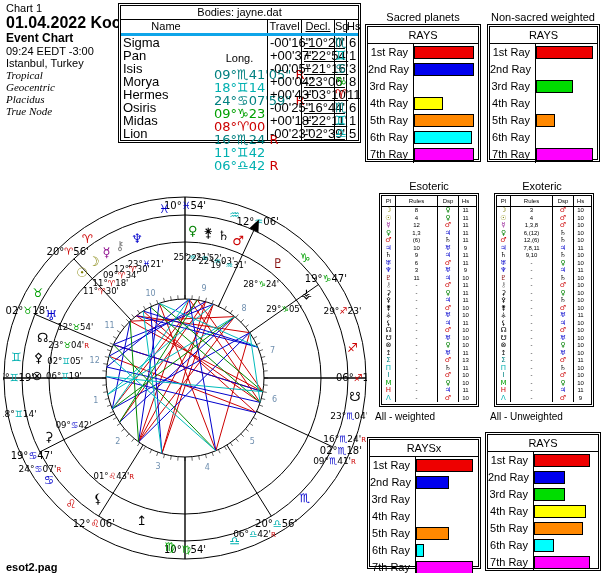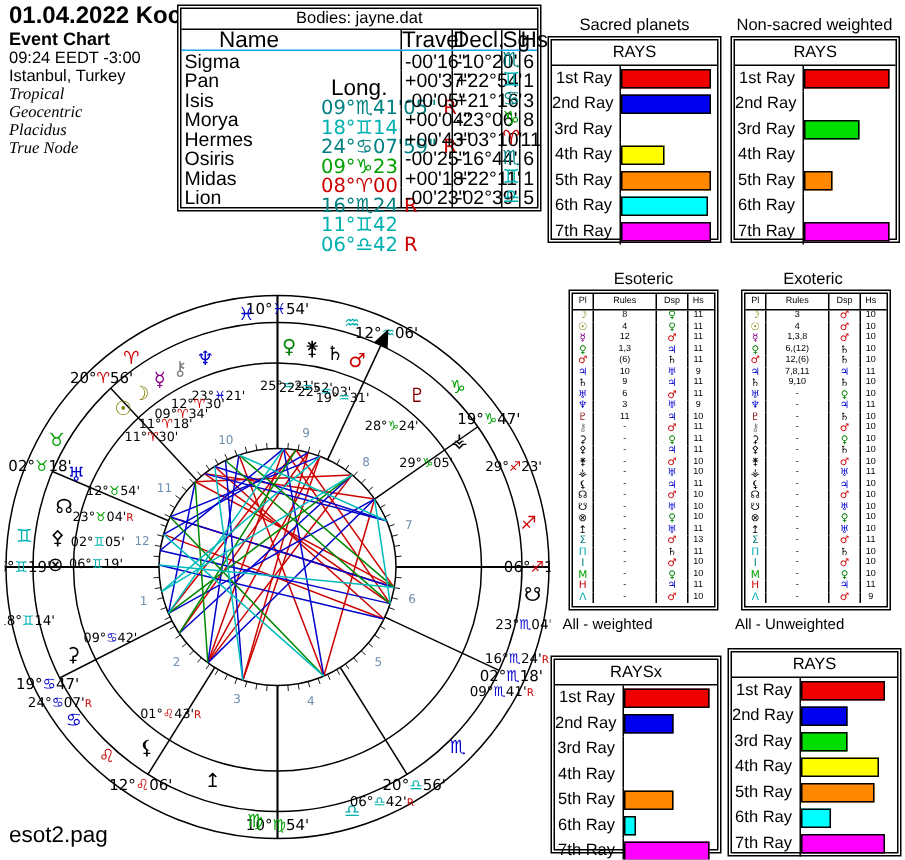--- a/index.html
+++ b/index.html
@@ -12,50 +12,51 @@
   #hdr .big{font-size:16px;font-weight:bold;line-height:17px;}
   #hdr .ev{font-size:12px;font-weight:bold;line-height:14px;}
   #hdr .it{font-style:italic;font-family:"Liberation Serif",serif;}
   
   .dbox{border:1px solid #000;padding:1px;background:#fff;box-sizing:border-box;}
   .dbox-in{border:1px solid #000;background:#fff;height:100%;box-sizing:border-box;}
   
   #bodies{left:118px;top:3px;width:243px;z-index:5;}
   .bt-title{height:13px;line-height:13px;text-align:center;font-size:11px;border-bottom:1px solid #000;}
   .bt-row{display:flex;height:13px;line-height:13px;font-size:13px;}
-  .bt-h{border-bottom:1px solid #0ea5e9;font-size:15px;}
+  .bt-h{border-bottom:3px solid #0ea5e9;font-size:11px;}
   .bt-c{box-sizing:border-box;white-space:nowrap;overflow:visible;padding-left:2px;}
   .bt-c+.bt-c{border-left:1px solid #000;}
   .w-name{width:90px;} .w-long{width:56px;margin-top:32px;} .w-trav{width:34px;}
-  .w-decl{width:33px;} .w-sg{width:12px;text-align:center;padding-left:0;} .w-hs{width:12px;text-align:center;padding-left:0;}
+  .w-decl{width:33px;text-decoration:underline;} .w-sg{width:12px;text-align:center;padding-left:0;} .w-hs{width:12px;text-align:center;padding-left:0;}
   .bt-h .bt-c{text-align:center;padding-left:0;}
   .retro{color:#cc0000;}
   
   .ray-title{font-size:11px;text-align:center;white-space:nowrap;}
   .ray-head{height:16px;line-height:16px;text-align:center;font-size:11px;border-bottom:1px solid #000;}
   .ray-row{display:flex;height:17px;align-items:center;font-size:11px;}
   .ray-lab{width:46px;text-align:right;padding-right:5px;border-right:1px solid #000;height:100%;line-height:17px;box-sizing:border-box;white-space:nowrap;}
   .ray-barzone{flex:1;height:100%;display:flex;align-items:center;}
   .ray-bar{height:13px;border:1px solid #000;box-sizing:border-box;}
   
   .mini-title{font-size:11px;text-align:center;}
   .mini-foot{font-size:10px;text-align:left;white-space:nowrap;}
   .mini-h{display:flex;height:10px;line-height:10px;font-size:6px;border-bottom:1px solid #000;}
   .mini-row{display:flex;height:7.5px;line-height:7.5px;font-size:6px;}
   .mini-c{box-sizing:border-box;text-align:center;overflow:hidden;}
   .mini-c+.mini-c{border-left:1px solid #000;}
   .m-pl{width:13px;} .m-ru{width:42px;} .m-dsp{width:21px;} .m-hs{width:14px;}
   .mini-row .glyph{font-size:7px;}
-  #page-file{left:6px;top:548px;font-size:15px;}
+  #page-file{left:6px;top:561px;font-size:11px;font-weight:bold;}
   svg text{font-family:"DejaVu Sans",sans-serif;}
 </style>
 </head>
 <body>
 
 <div id="hdr" class="abs">
+  <div>Chart 1</div>
   <div class="big">01.04.2022 Koc Bur</div>
   <div class="ev">Event Chart</div>
   <div>09:24 EEDT -3:00</div>
   <div>Istanbul, Turkey</div>
   <div class="it">Tropical</div>
   <div class="it">Geocentric</div>
   <div class="it">Placidus</div>
   <div class="it">True Node</div>
 </div>
 

